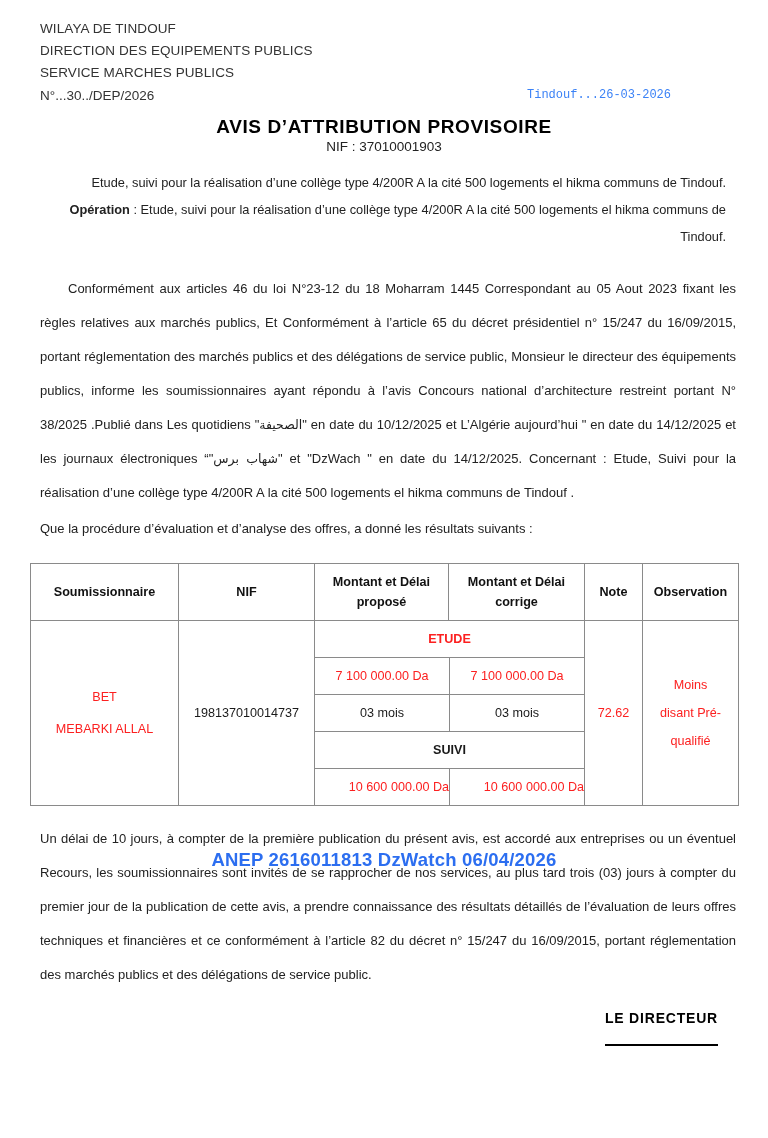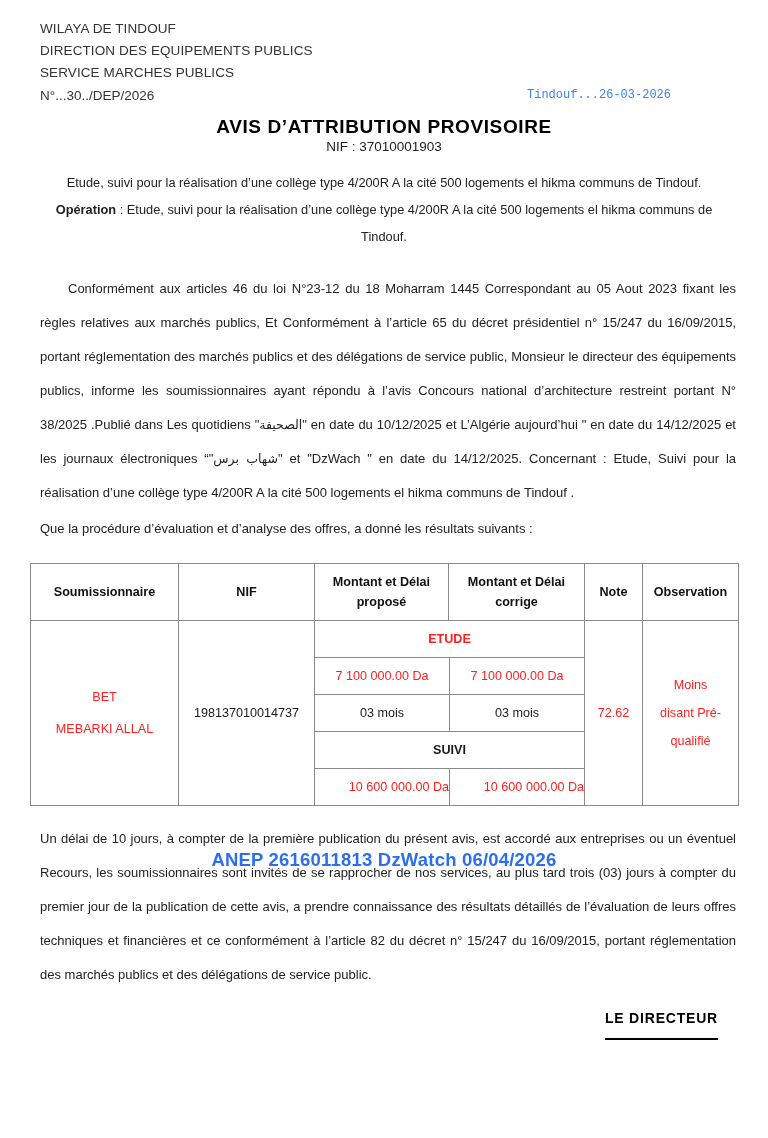--- a/index.html
+++ b/index.html
@@ -66,21 +66,21 @@
     text-align: center;
     font-size: 13.5px;
     margin-top: 1px;
     color: #222222;
   }
 
   
   .obj-block {
     margin-top: 15px;
     padding: 0 42px;
-    text-align: center;
+    text-align: right;
   }
   .obj-line {
     font-size: 12.8px;
     line-height: 27px;
     color: #222222;
   }
   .obj-line b { font-weight: bold; }
 
   
   .body-block {
@@ -159,21 +159,21 @@
   .signature {
     text-align: right;
     padding: 18px 50px 0 0;
     font-size: 14px;
     font-weight: bold;
     letter-spacing: 0.8px;
     color: #000000;
   }
   .signature span {
     border-bottom: 2px solid #000000;
-    padding-bottom: 12px;
+    padding-bottom: 18px;
   }
 
   
   .anep-footer {
     position: absolute;
     left: 0;
     right: 0;
     bottom: 16px;
     text-align: center;
     font-size: 18.5px;

